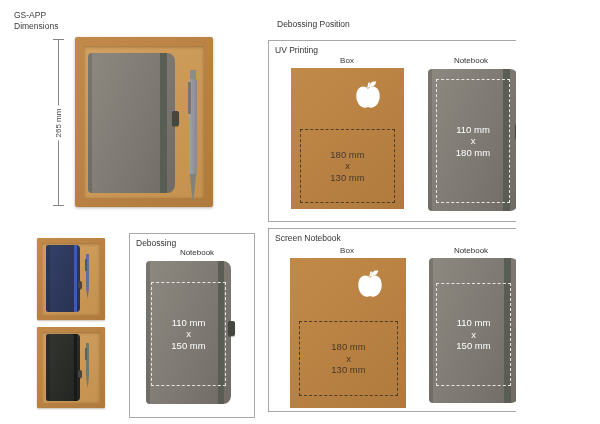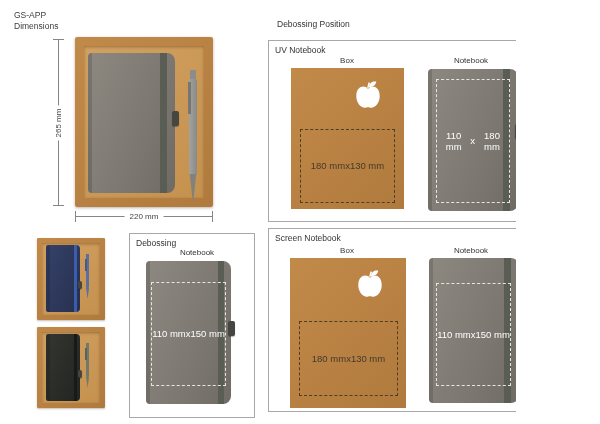--- a/index.html
+++ b/index.html
@@ -6,21 +6,21 @@
   #canvas{
     position:relative;width:516px;height:424px;background:#fff;overflow:hidden;
     font-family:"Liberation Sans","DejaVu Sans",sans-serif;color:#3c3c3c;
   }
   .abs{position:absolute;}
 
   
   .h-label{font-size:8.5px;line-height:11px;color:#3c3c3c;}
   .panel-title{position:absolute;left:6px;top:4px;font-size:8.5px;color:#333;}
   .item-label{position:absolute;font-size:8px;color:#333;text-align:center;}
-  .size-lines{display:flex;flex-direction:row;justify-content:center;align-items:center;
+  .size-lines{display:flex;flex-direction:column;justify-content:center;align-items:center;
               width:100%;height:100%;font-size:9.5px;line-height:11.5px;text-align:center;}
   .size-dark{color:#46392a;}
   .size-light{color:#fff;}
 
   
   .dim-line{background:#858585;position:absolute;}
   .vdim{left:52px;top:39px;width:12px;height:167px;}
   .vdim .vline{left:6px;top:0;bottom:0;width:1px;}
   .vdim .cap{left:1px;width:11px;height:1px;}
   .vdim .cap.top{top:0;} .vdim .cap.bot{bottom:0;}
@@ -126,26 +126,20 @@
       <div class="loop" style="top:58px;"></div>
     </div>
     <div id="photo-pen" class="abs">
       <div class="plunger"></div>
       <div class="pbody"></div>
       <div class="clip"></div>
       <div class="tip"></div>
     </div>
   </div>
 
-  <div class="abs hdim">
-    <div class="dim-line cap l"></div>
-    <div class="dim-line hline"></div>
-    <div class="dim-line cap r"></div>
-    <span class="dlabel">220 mm</span>
-  </div>
 
   <div id="thumb1" class="abs kraft thumb">
     <div class="tray"></div>
     <div class="nb">
       <div class="band"></div>
       <div class="loop"></div>
     </div>
     <div class="tpen">
       <div class="tp-top"></div>
       <div class="tp-body"></div>
@@ -180,21 +174,21 @@
           <span>x</span>
           <span>150 mm</span>
         </div>
       </div>
     </div>
   </div>
 
   <div id="pp-title" class="abs">Debossing Position</div>
 
   <div id="uv-panel" class="panel">
-    <div class="panel-title">UV Notebook</div>
+    <div class="panel-title">UV Printing</div>
 
     <div class="item-label" style="left:58px;top:15px;width:40px;">Box</div>
     <div class="abs kraft pbox" style="left:22px;top:27px;width:113px;height:141px;">
       <svg class="abs" style="left:64px;top:12px;" width="26" height="30" viewBox="0 0 60 68">
         <path fill="#fff" d="M30 20 C22 10 4 13 3 35 C2 52 15 66 26 63 C28 62 32 62 34 63 C45 66 58 52 57 35 C56 13 38 10 30 20 Z"></path>
         <path fill="#fff" d="M32 15 C33 6 41 1 49 3 C48 12 40 17 32 15 Z"></path>
         <path fill="#fff" d="M28 17 L31 5 L35 6 L31 18 Z"></path>
       </svg>
       <div class="dashed" style="left:9px;top:61px;width:93px;height:72px;">
         <div class="size-lines size-dark">

